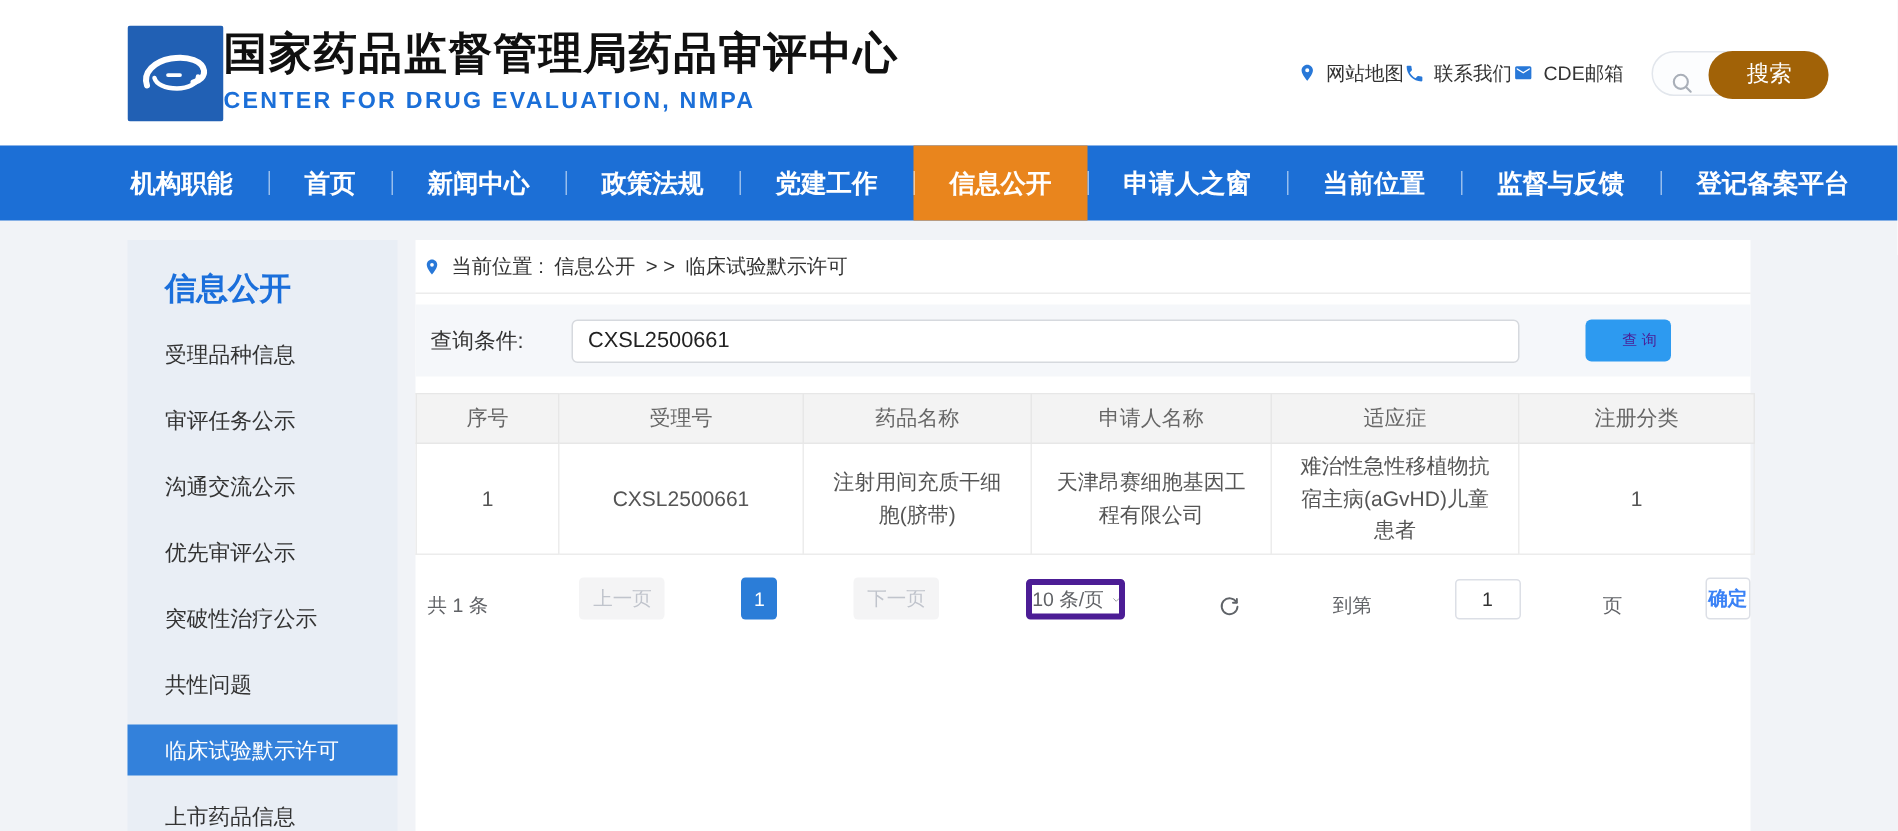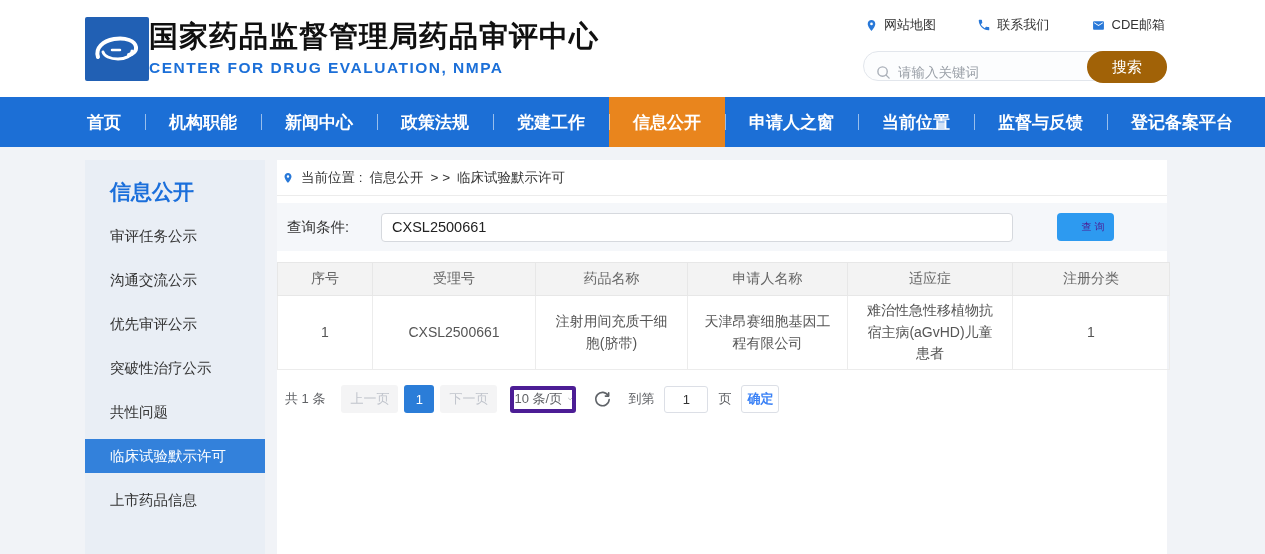--- a/index.html
+++ b/index.html
@@ -6,21 +6,21 @@
   html,body { width:1265px; height:554px; overflow:hidden; }
   body { font-family:"Liberation Sans","DejaVu Sans",sans-serif; background:#f1f3f7; }
 
   
   .top-header { height:97px; background:#fff; }
   .header-inner { height:100%; margin:0 98px 0 85px; display:flex; justify-content:space-between; align-items:center; }
   .brand { display:flex; align-items:center; gap:0; }
   .logo { width:64px; height:64px; flex-shrink:0; }
   .title-cn { font-size:29px; font-weight:bold; color:#101010; letter-spacing:1px; line-height:1.15; white-space:nowrap; }
   .title-en { font-size:15.5px; font-weight:bold; color:#1b6fd8; letter-spacing:1.5px; margin-top:5px; white-space:nowrap; }
-  .header-right { width:304px; display:flex; flex-direction:column; gap:17px; }
+  .header-right { width:304px; display:flex; flex-direction:row; gap:17px; }
   .quick-links { display:flex; justify-content:space-between; padding:0 2px; }
   .qlink { display:flex; align-items:center; gap:6px; font-size:13px; color:#333; cursor:pointer; white-space:nowrap; }
   .qlink svg { display:block; }
   .search-bar { position:relative; height:30px; border:1px solid #e2e6ec; border-radius:16px; background:#fcfdfe; display:flex; align-items:flex-end; padding:0 82px 0 12px; }
   .search-bar svg { flex-shrink:0; margin-right:7px; }
   .search-input { border:none; outline:none; background:transparent; font-size:13.5px; color:#333; width:100%; font-family:inherit; }
   .search-input::placeholder { color:#9aa0a8; }
   .search-btn { position:absolute; right:-1px; top:-1px; height:32px; width:80px; border-radius:16px; background:#a16207; color:#fff; border:none; font-size:15px; cursor:pointer; font-family:inherit; }
 
   
@@ -45,21 +45,21 @@
   .query-bar { margin-top:7px; background:#f5f7fa; height:48px; display:flex; align-items:center; padding:0 8px; }
   .query-label { font-size:14.5px; color:#333; margin:0 32px 0 2px; white-space:nowrap; }
   .query-input { width:632px; height:29px; border:1px solid #d6d9de; border-radius:4px; background:#fff; padding:0 10px; font-size:14.5px; color:#222; font-family:inherit; outline:none; }
   .query-btn { margin-left:44px; width:57px; height:28px; background:#2d9af0; color:#4c1d95; border:none; border-radius:4px; font-size:10px; letter-spacing:3px; padding-left:18px; cursor:pointer; font-family:inherit; }
 
   .table-wrap { margin-top:11px; }
   table { width:100%; border-collapse:collapse; table-layout:fixed; }
   th { background:#f3f3f3; color:#666; font-weight:normal; font-size:14px; height:33px; border:1px solid #e7e7e7; }
   td { text-align:center; font-size:14px; color:#555; height:57px; border:1px solid #ececec; padding:4px 14px; line-height:1.55; word-break:break-all; }
 
-  .pagination { margin-top:15px; display:flex; align-items:center; padding-left:8px; font-size:13px; color:#606266; }
+  .pagination { margin-top:15px; display:flex; align-items:flex-end; padding-left:8px; font-size:13px; color:#606266;gap:45px; }
   .pg-total { margin-right:13px; white-space:nowrap; }
   .pg-btn { height:28px; min-width:57px; background:#f4f4f5; color:#c0c4cc; border:none; border-radius:3px; font-size:13px; margin:0 3px; cursor:default; font-family:inherit; }
   .pg-num { height:28px; width:30px; background:#2b7dd8; color:#fff; border-radius:3px; display:flex; align-items:center; justify-content:center; margin:0 3px; cursor:pointer; }
   .pg-size { width:66px; height:27px; border:4px solid #4c1d95; border-radius:3px; background:#fff; display:flex; align-items:center; justify-content:center; gap:6px; margin-left:10px; color:#606266; cursor:pointer; white-space:nowrap; }
   .pg-refresh { margin:0 17px 0 18px; width:17px; height:17px; cursor:pointer; }
   .pg-goto-label { white-space:nowrap; }
   .pg-goto-input { width:44px; height:27px; border:1px solid #dcdfe6; border-radius:3px; text-align:center; margin:0 10px; font-size:13px; color:#333; font-family:inherit; outline:none; background:#fff; }
   .pg-confirm { width:38px; height:28px; border:1px solid #dcdfe6; background:#fff; border-radius:3px; font-size:13px; font-weight:bold; color:#3b82f6; margin-left:10px; cursor:pointer; font-family:inherit; }
 </style>
 </head>
@@ -107,36 +107,37 @@
           </svg>
         <input class="search-input" placeholder="请输入关键词" style="">
         <button class="search-btn">搜索</button>
       </div>
     </div>
   </div>
 </header>
 
 <nav class="nav">
   <div class="nav-inner">
+    <div class="nav-item">机构职能</div>
     <div class="nav-item">首页</div>
-    <div class="nav-item">机构职能</div>
     <div class="nav-item">新闻中心</div>
     <div class="nav-item">政策法规</div>
     <div class="nav-item">党建工作</div>
     <div class="nav-item active">信息公开</div>
     <div class="nav-item">申请人之窗</div>
     <div class="nav-item">当前位置</div>
     <div class="nav-item">监督与反馈</div>
     <div class="nav-item">登记备案平台</div>
   </div>
 </nav>
 
 <div class="content">
   <aside class="sidebar">
     <div class="sidebar-title">信息公开</div>
+    <div class="side-item">受理品种信息</div>
     <div class="side-item">审评任务公示</div>
     <div class="side-item">沟通交流公示</div>
     <div class="side-item">优先审评公示</div>
     <div class="side-item">突破性治疗公示</div>
     <div class="side-item">共性问题</div>
     <div class="side-item active">临床试验默示许可</div>
     <div class="side-item">上市药品信息</div>
   </aside>
 
   <main class="main">

